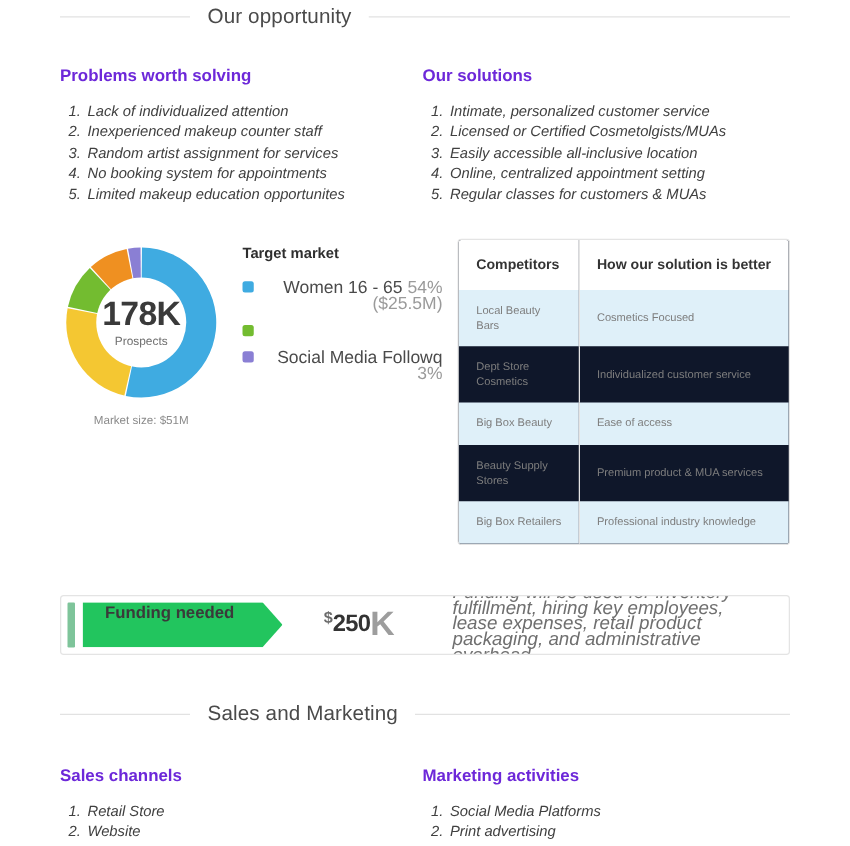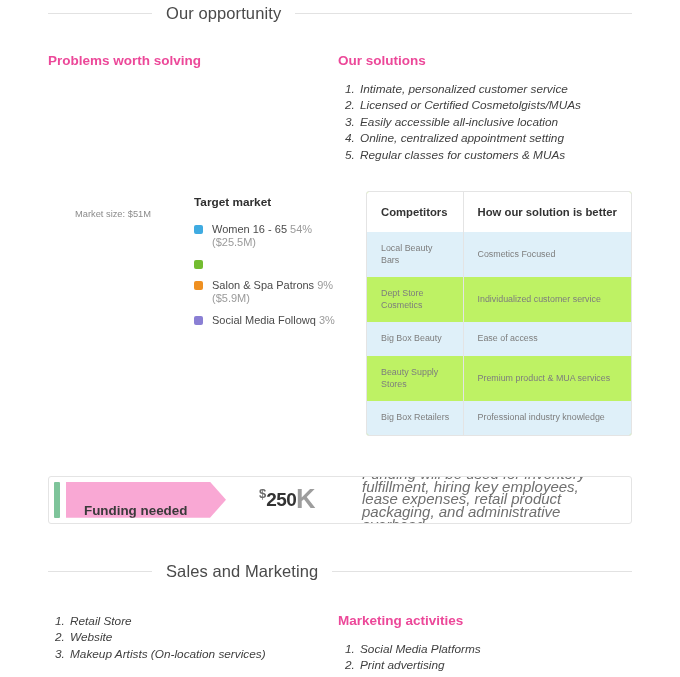--- a/index.html
+++ b/index.html
@@ -46,21 +46,21 @@
     padding: 0 48px;
     box-sizing: border-box;
   }
   .col-a { width: 290px; flex: 0 0 290px; }
   .col-b { flex: 1 1 auto; }
 
   h3.block-title {
     margin: 0 0 13px 0;
     font-size: 13.5px;
     font-weight: bold;
-    color: #ec4899;
+    color: #6d28d9;
   }
   ol.num-list {
     margin: 0;
     padding: 0 0 0 20px;
     list-style: decimal;
     font-style: italic;
     font-size: 11.8px;
     line-height: 16.4px;
     color: #404040;
   }
@@ -120,35 +120,36 @@
     margin-bottom: 10px;
   }
   .swatch {
     width: 9px; height: 9px;
     border-radius: 2px;
     flex: 0 0 9px;
     margin-top: 2px;
     margin-right: 9px;
   }
   .legend-text {
-    font-size: 11px;
+    font-size: 14px;
     line-height: 12.5px;
     color: #5b5b5b;
+    text-align: right;
   }
   .legend-text .nm { color: #4a4a4a; }
   .legend-text .pct { color: #9a9a9a; }
   .legend-text .amt { color: #9a9a9a; }
 
   
   .table-card {
     flex: 1 1 auto;
     margin-left: 12px;
     border: 1px solid #e4e4e4;
     border-radius: 3px;
-    background: #bef264;
+    background: #0f172a;
     overflow: hidden;
     box-sizing: border-box;
   }
   table.comp {
     width: 100%;
     border-collapse: collapse;
     table-layout: fixed;
   }
   table.comp th {
     font-size: 11.3px;
@@ -188,24 +189,24 @@
     width: 6px;
     background: #7ec49a;
     margin: 5px 0 5px 5px;
     border-radius: 1px;
     flex: 0 0 6px;
   }
   .fund-arrow {
     flex: 0 0 160px;
     position: relative;
     display: flex;
-    align-items: flex-end;
+    align-items: flex-start;
     padding-left: 18px;
     box-sizing: border-box;
-    background: #f9a8d4;
+    background: #22c55e;
     margin: 5px 0 5px 6px;
     clip-path: polygon(0 0, calc(100% - 16px) 0, 100% 50%, calc(100% - 16px) 100%, 0 100%);
   }
   .fund-arrow span {
     font-size: 13.4px;
     font-weight: bold;
     color: #3a3a3a;
   }
   .fund-amount {
     flex: 0 0 130px;
@@ -253,54 +254,73 @@
   <div class="rule short"></div>
   <h2>Our opportunity</h2>
   <div class="rule"></div>
 </div>
 
 <div style="height:30px"></div>
 
 <div class="cols">
   <div class="col-a">
     <h3 class="block-title">Problems worth solving</h3>
+    <ol class="num-list">
+      <li>Lack of individualized attention</li>
+      <li>Inexperienced makeup counter staff</li>
+      <li>Random artist assignment for services</li>
+      <li>No booking system for appointments</li>
+      <li>Limited makeup education opportunites</li>
+    </ol>
   </div>
   <div class="col-b">
     <h3 class="block-title">Our solutions</h3>
     <ol class="num-list">
       <li>Intimate, personalized customer service</li>
       <li>Licensed or Certified Cosmetolgists/MUAs</li>
       <li>Easily accessible all-inclusive location</li>
       <li>Online, centralized appointment setting</li>
       <li>Regular classes for customers &amp; MUAs</li>
     </ol>
   </div>
 </div>
 
 <div style="height:28px"></div>
 
 <div class="midrow">
 
   <div class="donut-wrap">
+    <div class="donut-holder">
+      <svg width="122" height="122" viewBox="0 0 122 122">
+        <g id="donut-segments">
+            <path d="M 61 61 L 61.575949807744 1.0027643818570624 A 60 60 0 1 1 48.60187913621575 119.70508154365342 Z" fill="#3fabe1"></path>
+            <path d="M 61 61 L 47.47717653810197 119.45625069758015 A 60 60 0 0 1 2.109204813681771 49.516348911469045 Z" fill="#f4c732"></path>
+            <path d="M 61 61 L 2.3405144036915644 48.38791256070263 A 60 60 0 0 1 19.833923973124627 17.349637062797328 Z" fill="#73bc30"></path>
+            <path d="M 61 61 L 20.679485710148377 16.567397922225275 A 60 60 0 0 1 49.301699112778635 2.1514676788618985 Z" fill="#ef9021"></path>
+            <path d="M 61 61 L 50.43359627737087 1.937735292571034 A 60 60 0 0 1 60.42405019225602 1.0027643818570624 Z" fill="#8a7fd4"></path>
+          </g>
+        <circle cx="61" cy="61" r="36" fill="#ffffff"></circle>
+      </svg>
+      <div class="donut-center">
+        <div class="donut-value">178K</div>
+        <div class="donut-label">Prospects</div>
+      </div>
+    </div>
     <div class="market-size">Market size: $51M</div>
   </div>
 
   <div class="legend">
     <h4>Target market</h4>
     <div id="legend-items">
         <div class="legend-item">
           <span class="swatch" style="background: rgb(63, 171, 225);"></span>
           <span class="legend-text"><span class="nm">Women 16 - 65 </span><span class="pct">54%</span><span class="amt"> ($25.5M)</span></span>
         </div>
         <div class="legend-item">
           <span class="swatch" style="background: rgb(115, 188, 48);"></span>
-        </div>
-        <div class="legend-item">
-          <span class="swatch" style="background: rgb(239, 144, 33);"></span>
-          <span class="legend-text"><span class="nm">Salon &amp; Spa Patrons </span><span class="pct">9%</span><br><span class="amt"> ($5.9M)</span></span>
         </div>
         <div class="legend-item">
           <span class="swatch" style="background: rgb(138, 127, 212);"></span>
           <span class="legend-text"><span class="nm">Social Media Followq </span><span class="pct">3%</span></span>
         </div>
       </div>
   </div>
 
   <div class="table-card">
     <table class="comp">
@@ -360,20 +380,21 @@
 <div class="section-head">
   <div class="rule short"></div>
   <h2>Sales and Marketing</h2>
   <div class="rule"></div>
 </div>
 
 <div style="height:32px"></div>
 
 <div class="cols">
   <div class="col-a">
+    <h3 class="block-title">Sales channels</h3>
     <ol class="num-list">
       <li>Retail Store</li>
       <li>Website</li>
       <li>Makeup Artists (On-location services)</li>
     </ol>
   </div>
   <div class="col-b">
     <h3 class="block-title">Marketing activities</h3>
     <ol class="num-list">
       <li>Social Media Platforms</li>

